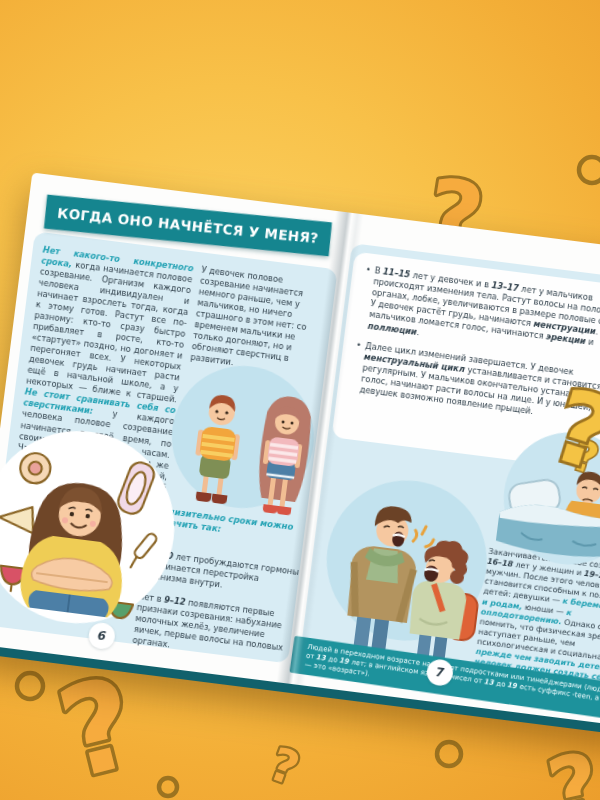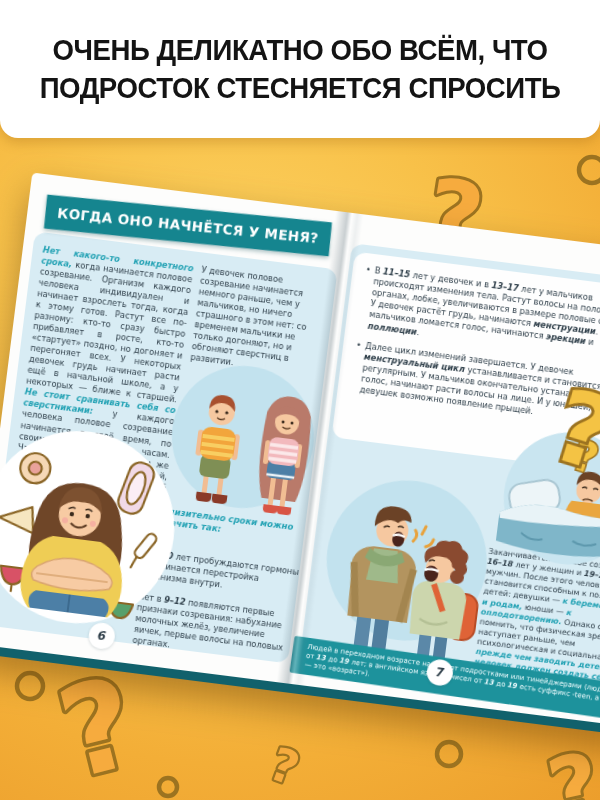--- a/index.html
+++ b/index.html
@@ -76,24 +76,20 @@
       <text x="548" y="816" font-size="86" stroke-width="6" transform="rotate(-12 580 780)">?</text>
     </g>
     <g fill="none" stroke="#9c7320" stroke-width="4.5">
       <circle cx="30" cy="686" r="13"></circle>
       <circle cx="168" cy="787" r="9"></circle>
       <circle cx="449" cy="754" r="12"></circle>
       <circle cx="592" cy="170" r="13"></circle>
     </g>
   </svg>
 
-  <header class="banner">
-    <div class="banner-line">ОЧЕНЬ ДЕЛИКАТНО ОБО ВСЁМ, ЧТО</div>
-    <div class="banner-line">ПОДРОСТОК СТЕСНЯЕТСЯ СПРОСИТЬ</div>
-  </header>
 
   <div class="book">
     <div class="cover"></div>
 
     <div class="page page-left">
       <div class="panel panel-left"></div>
       <div class="page-banner">КОГДА ОНО НАЧНЁТСЯ У МЕНЯ?</div>
 
       <div class="bodytext col1"><span class="seg-tl">Нет какого-то конкретного срока, </span><span class="seg-n">когда начинается половое созревание. Организм каждого человека индивидуален и начинает взрослеть тогда, когда к этому готов. Растут все по-разному: кто-то сразу быстро прибавляет в росте, кто-то «стартует» поздно, но догоняет и перегоняет всех. У некоторых девочек грудь начинает расти ещё в начальной школе, а у некоторых — ближе к старшей. </span><span class="seg-tl">Не стоит сравнивать себя со сверстниками: </span><span class="seg-n">у каждого человека половое созревание начинается в своё время, по своим биологическим часам. Часто оно начинается в том же возрасте, что и у родителей, можешь поговорить с ними об этом. Но оно может начаться раньше или позже — это норма.</span></div>
       <div class="bodytext col2">У девочек половое созревание начинается немного раньше, чем у мальчиков, но ничего страшного в этом нет: со временем мальчики не только догоняют, но и обгоняют сверстниц в развитии.</div>

